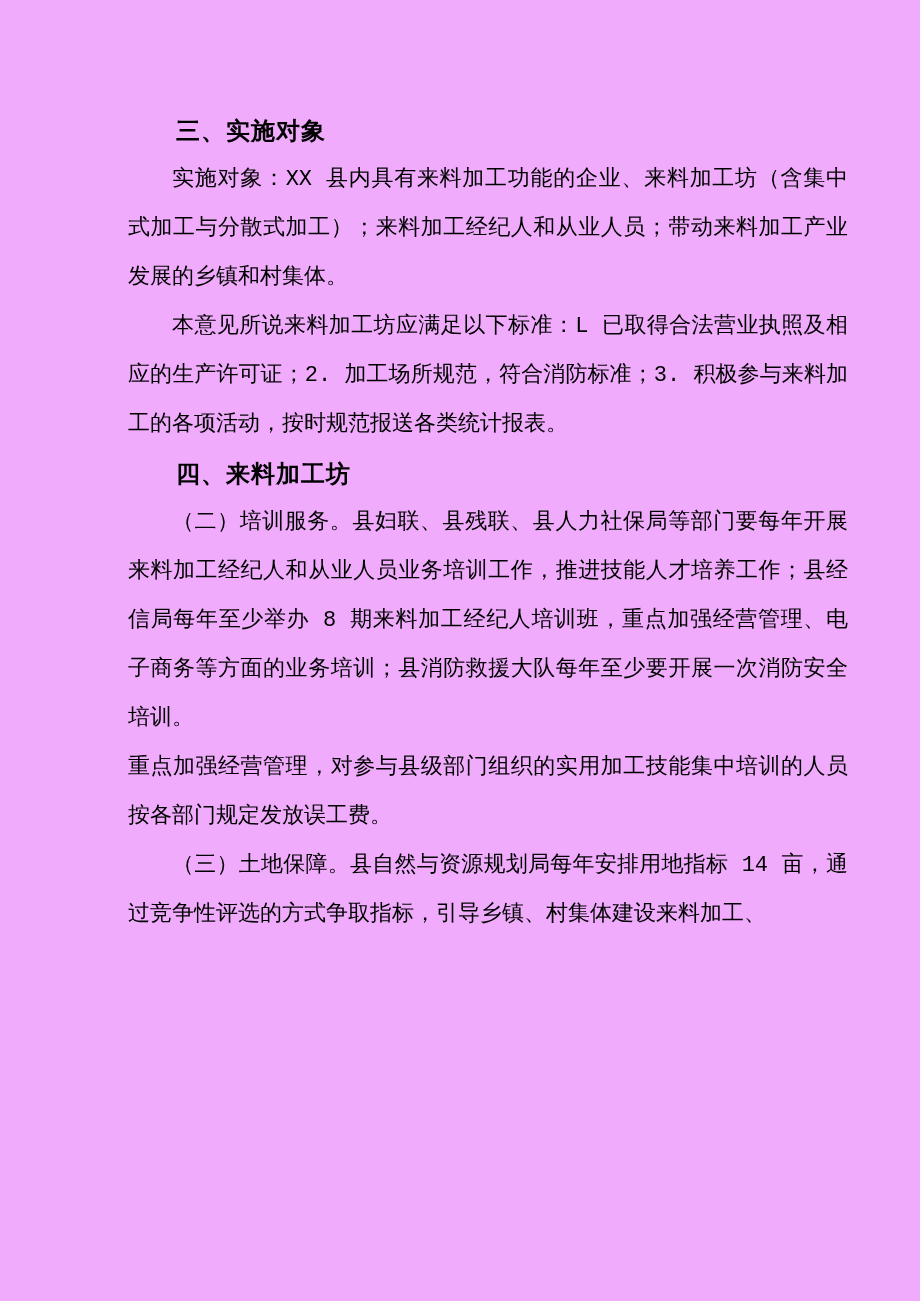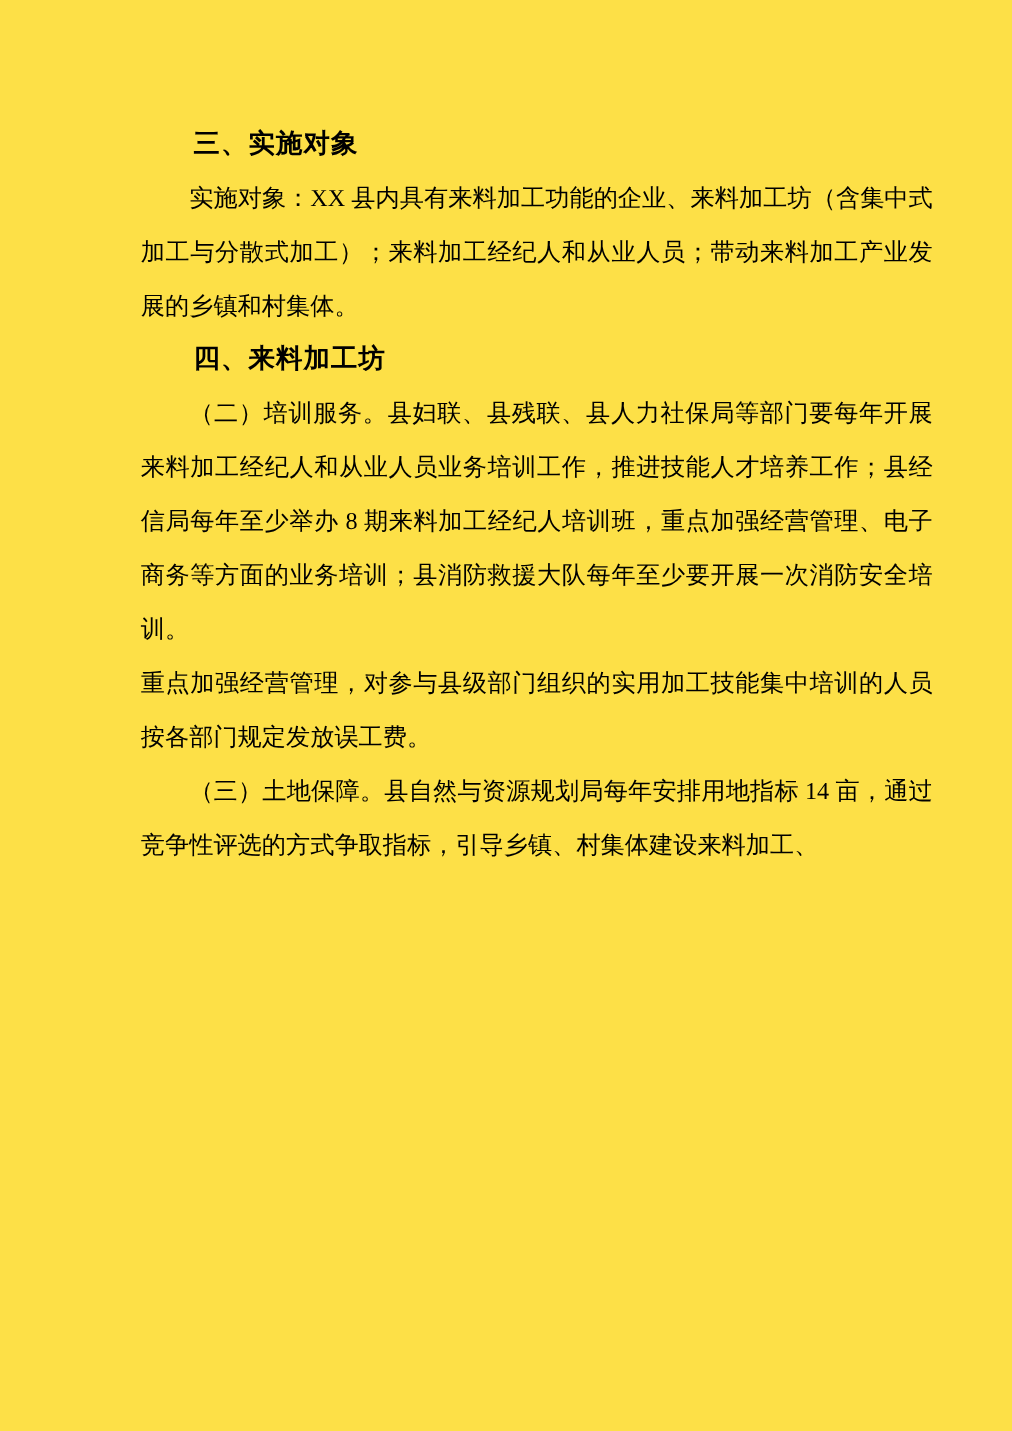--- a/index.html
+++ b/index.html
@@ -4,56 +4,57 @@
 <style>
   html, body {
     margin: 0;
     padding: 0;
     background: #ffffff;
   }
   .page {
     position: relative;
     width: 920px;
     height: 1301px;
-    background: #fde047;
+    background: #f0abfc;
     box-sizing: border-box;
     padding: 106px 72px 0 128px;
     overflow: hidden;
   }
   .doc-heading {
     font-family: "Liberation Sans", sans-serif;
     font-weight: bold;
     font-size: 24px;
     line-height: 49px;
     color: #000000;
     text-indent: 2em;
     margin: 0;
     letter-spacing: 1px;
   }
   .doc-para {
-    font-family: Liberation Serif, serif;
+    font-family: Liberation Mono, monospace;
     font-size: 22px;
     line-height: 49px;
     color: #000000;
     margin: 0;
     text-align: justify;
     text-indent: 2em;
   }
   .doc-para.no-indent {
     text-indent: 0;
   }
 </style>
 </head>
 <body>
 
 <div class="page">
   <h2 class="doc-heading">三、实施对象</h2>
 
   <p class="doc-para">实施对象：XX 县内具有来料加工功能的企业、来料加工坊（含集中式加工与分散式加工）；来料加工经纪人和从业人员；带动来料加工产业发展的乡镇和村集体。</p>
 
+  <p class="doc-para">本意见所说来料加工坊应满足以下标准：L 已取得合法营业执照及相应的生产许可证；2. 加工场所规范，符合消防标准；3. 积极参与来料加工的各项活动，按时规范报送各类统计报表。</p>
 
   <h2 class="doc-heading">四、来料加工坊</h2>
 
 
   <p class="doc-para">（二）培训服务。县妇联、县残联、县人力社保局等部门要每年开展来料加工经纪人和从业人员业务培训工作，推进技能人才培养工作；县经信局每年至少举办 8 期来料加工经纪人培训班，重点加强经营管理、电子商务等方面的业务培训；县消防救援大队每年至少要开展一次消防安全培训。</p>
 
   <p class="doc-para no-indent">重点加强经营管理，对参与县级部门组织的实用加工技能集中培训的人员按各部门规定发放误工费。</p>
 
   <p class="doc-para">（三）土地保障。县自然与资源规划局每年安排用地指标 14 亩，通过竞争性评选的方式争取指标，引导乡镇、村集体建设来料加工、</p>
 </div>

